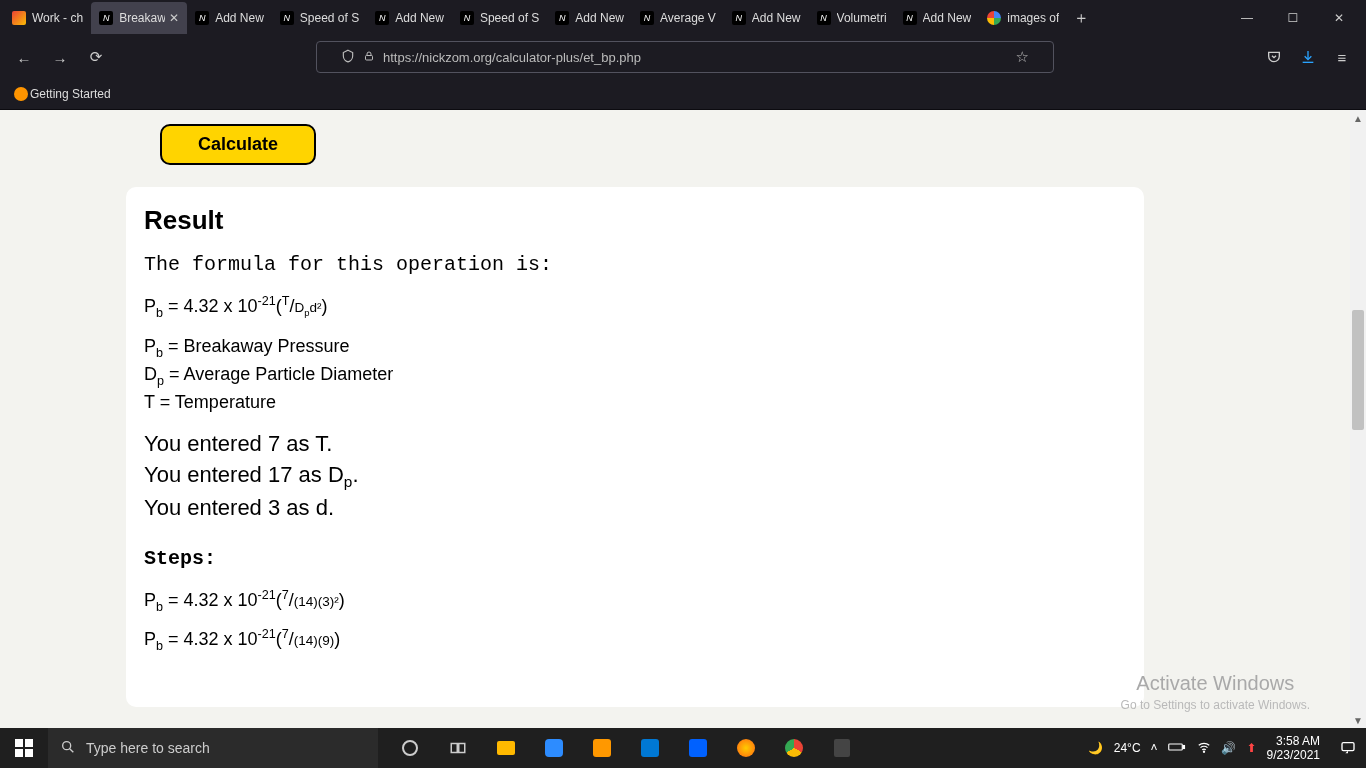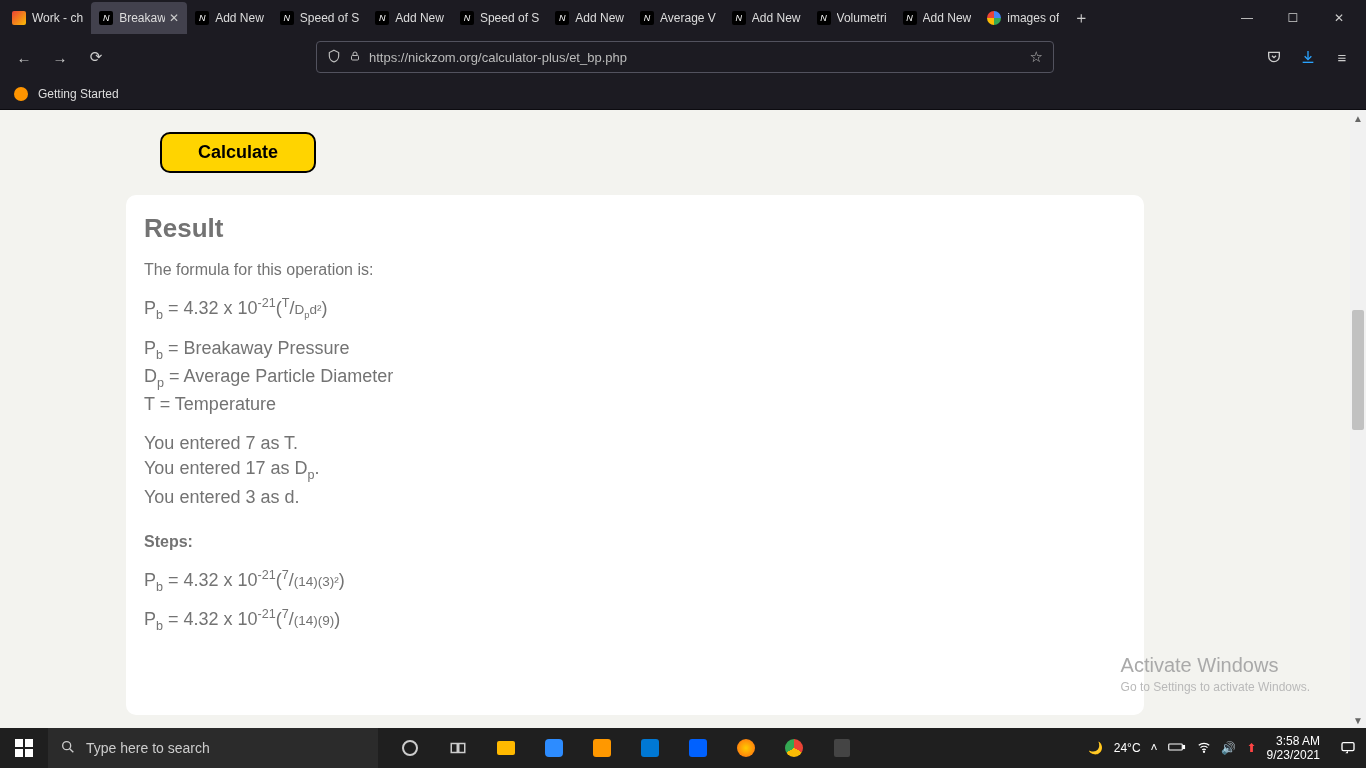--- a/index.html
+++ b/index.html
@@ -12,52 +12,52 @@
   .tab.active { background: #42414d; }
   .tab .favicon { width: 14px; height: 14px; margin-right: 6px; flex-shrink: 0; display:inline-flex; align-items:center; justify-content:center; }
   .tab .tab-title { overflow:hidden; text-overflow:clip; flex:1; }
   .tab .close { margin-left: 4px; font-size: 12px; color:#ccc; }
   .tab-new { width: 28px; height: 28px; display:flex; align-items:center; justify-content:center; font-size:16px; color:#ccc; border-radius:4px; }
   .win-controls { margin-left:auto; display:flex; }
   .win-btn { width:46px; height:32px; display:flex; align-items:center; justify-content:center; color:#ccc; font-size:12px; }
 
   .nav-row { display:flex; align-items:center; height:42px; padding:0 8px; gap:4px; background:#1c1b22; }
   .nav-btn { width:32px; height:32px; display:flex; align-items:center; justify-content:center; color:#ccc; font-size:15px; border-radius:4px; }
-  .url-bar { flex:1; height:32px; background:#1c1b22; border:1px solid #52525e; border-radius:4px; display:flex; align-items:center; padding:0 10px; gap:8px; color:#bbb; font-size:13px; margin:0 200px 0 200px; }
+  .url-bar { flex:1; height:32px; background:#1c1b22; border:1px solid #52525e; border-radius:4px; display:flex; align-items:center; padding:0 24px; gap:8px; color:#bbb; font-size:13px; margin:0 200px 0 200px; }
   .url-bar .shield-icon, .url-bar .lock-icon { font-size:13px; color:#bbb; }
   .url-bar .star-icon { margin-left:auto; font-size:15px; }
   .right-icons { display:flex; gap:2px; }
 
   .bookmark-row { display:flex; align-items:center; height:32px; padding:0 8px; background:#1c1b22; border-bottom:1px solid #0c0b10; }
-  .bookmark-item { display:flex; align-items:center; gap:10px; font-size:12px; color:#ddd; padding:4px 6px; border-radius:4px; }
+  .bookmark-item { display:flex; align-items:center; gap:2px; font-size:12px; color:#ddd; padding:4px 6px; border-radius:4px; }
   .bm-icon { width:14px; height:14px; background:#ff9500; border-radius:50%; }
 
   
   .viewport { height: calc(768px - 36px - 42px - 32px - 40px); overflow:hidden; background:#f3f3ef; position:relative; }
-  .page-wrap { padding: 12px 0; }
+  .page-wrap { padding: 4px 0; }
   .calc-btn { display:inline-block; margin: 10px 0 22px 160px; background:#ffd400; border:2px solid #000; border-radius:10px; padding:8px 36px; font-weight:800; font-size:18px; color:#000; }
-  .result-card { background:#fff; margin:0 222px 0 126px; border-radius:10px; padding:18px 18px 30px 18px; min-height:520px; font-family: Arial, sans-serif; color:#737373; }
+  .result-card { background:#fff; margin:0 222px 0 126px; border-radius:10px; padding:18px 18px 30px 18px; min-height:520px; font-family: Arial, sans-serif; color:#000000; }
   .result-card h2 { font-size:26px; font-weight:800; margin-bottom:14px; }
-  .result-card p { font-size:16px; line-height:1.5; margin-bottom:10px; }
+  .result-card p { font-size:20px; line-height:1.5; margin-bottom:10px;font-family:Liberation Mono, monospace; }
   .formula { font-size:18px; margin:14px 0; }
   sub { font-size:0.7em; vertical-align:sub; }
   sup { font-size:0.7em; vertical-align:super; }
   .frac-slash { font-size:18px; }
   .denom { font-size:0.75em; }
   .steps-title { font-weight:800; margin-top:20px; font-size:18px; }
 
   
   .vscroll { position:absolute; right:0; top:0; width:16px; height:100%; background:#f1f1f1; }
   .vscroll .thumb { position:absolute; left:2px; width:12px; background:#c1c1c1; border-radius:2px; }
   .vscroll .arrow { position:absolute; left:0; width:16px; height:16px; display:flex; align-items:center; justify-content:center; font-size:10px; color:#666; }
   .vscroll .arrow.up { top:0; }
   .vscroll .arrow.down { bottom:0; }
 
   
-  .watermark { position:absolute; right:56px; bottom:32px; color:#b9b9b9; font-size:12px; line-height:1.4; text-align:left; }
+  .watermark { position:absolute; right:56px; bottom:14px; color:#b9b9b9; font-size:12px; line-height:1.4; text-align:center; }
   .watermark .t1 { font-size:20px; color:#a9a9a9; }
 
   
   .taskbar { position:absolute; left:0; bottom:0; width:100%; height:40px; background:#1f1f1f; display:flex; align-items:center; color:#fff; }
   .start-btn { width:48px; height:40px; display:flex; align-items:center; justify-content:center; }
   .start-grid { display:grid; grid-template-columns:8px 8px; grid-template-rows:8px 8px; gap:2px; }
   .start-grid span { background:#fff; }
   .search-box { display:flex; align-items:center; height:40px; width:330px; background:#2b2b2b; color:#ccc; font-size:14px; padding:0 12px; gap:10px; }
   .task-icons { display:flex; align-items:center; gap:0; margin-left:8px; }
   .task-icon { width:48px; height:40px; display:flex; align-items:center; justify-content:center; font-size:17px; }
@@ -195,21 +195,21 @@
         P<sub>b</sub> = <span>4.32 x 10</span><sup>-21</sup>(<sup>T</sup><span class="frac-slash">/</span><span class="denom">D<sub>p</sub>d²</span>)
       </div>
 
 
       <div style="font-size:18px; line-height:1.4; margin:8px 0 14px 0;">
         <div>P<sub>b</sub> = <span>Breakaway Pressure</span></div>
         <div>D<sub>p</sub> = <span>Average Particle Diameter</span></div>
         <div>T = <span>Temperature</span></div>
       </div>
 
-      <div style="font-size:18px; line-height:1.4; margin-bottom:14px;">
+      <div style="font-size:22px; line-height:1.4; margin-bottom:14px;">
         <div>You entered 7 as T.</div>
         <div>You entered <span>17</span> as D<sub>p</sub>.</div>
         <div>You entered 3 as d.</div>
       </div>
 
       <p class="steps-title">Steps:</p>
 
       <div class="formula">
         P<sub>b</sub> = <span>4.32 x 10</span><sup>-21</sup>(<sup>7</sup><span class="frac-slash">/</span><span class="denom">(14)(3)²</span>)
       </div>

